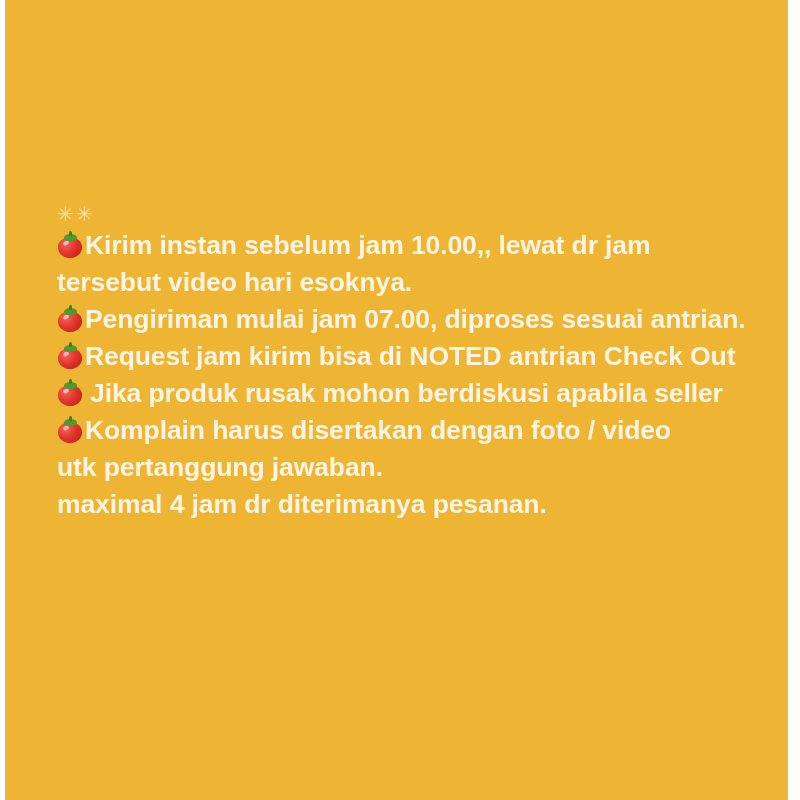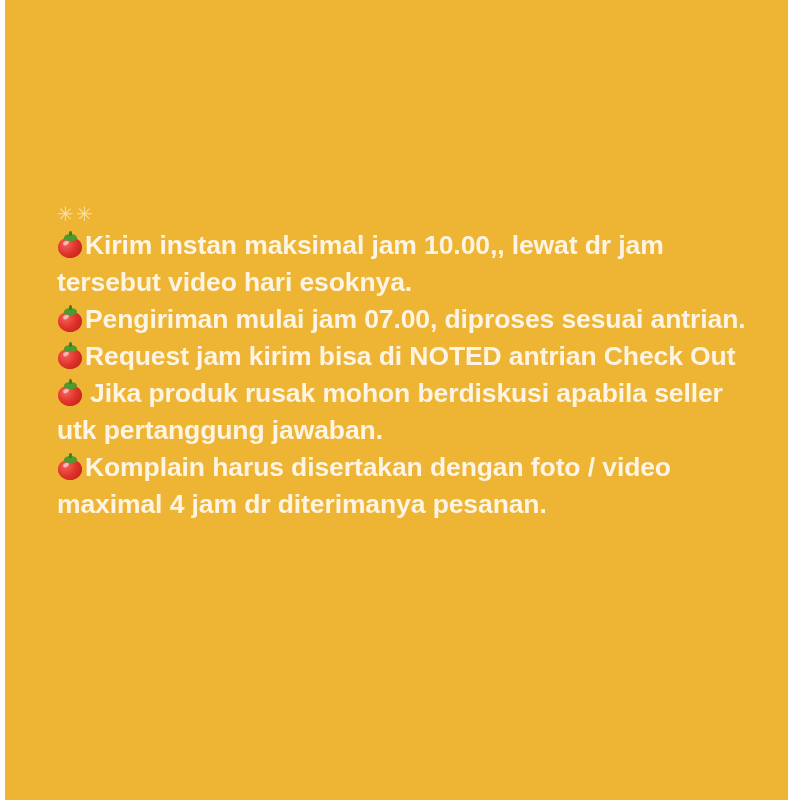--- a/index.html
+++ b/index.html
@@ -135,24 +135,24 @@
   <div id="amber-panel"></div>
 
   <div id="notice-block">
 
     <div class="headline">
       <span class="sparkle">✳</span>
         <span class="sparkle">✳</span>
     </div>
 
     <ul class="notice-list" id="notice-list">
-        <li class="notice-item"><span class="tomato"><span class="body"></span><span class="shine"></span><span class="leaf"></span></span><span class="item-text">Kirim instan maksimal jam 10.00,, lewat dr jam</span></li>
+        <li class="notice-item"><span class="tomato"><span class="body"></span><span class="shine"></span><span class="leaf"></span></span><span class="item-text">Kirim instan sebelum jam 10.00,, lewat dr jam</span></li>
         <li class="notice-item"><span class="item-text">tersebut video hari esoknya.</span></li>
         <li class="notice-item"><span class="tomato"><span class="body"></span><span class="shine"></span><span class="leaf"></span></span><span class="item-text">Pengiriman mulai jam 07.00, diproses sesuai antrian.</span></li>
         <li class="notice-item"><span class="tomato"><span class="body"></span><span class="shine"></span><span class="leaf"></span></span><span class="item-text">Request jam kirim bisa di NOTED antrian Check Out</span></li>
         <li class="notice-item"><span class="tomato"><span class="body"></span><span class="shine"></span><span class="leaf"></span></span><span class="pad-space"></span><span class="item-text">Jika produk rusak mohon berdiskusi apabila seller</span></li>
+        <li class="notice-item"><span class="tomato"><span class="body"></span><span class="shine"></span><span class="leaf"></span></span><span class="item-text">Komplain harus disertakan dengan foto / video</span></li>
         <li class="notice-item"><span class="item-text">utk pertanggung jawaban.</span></li>
-        <li class="notice-item"><span class="tomato"><span class="body"></span><span class="shine"></span><span class="leaf"></span></span><span class="item-text">Komplain harus disertakan dengan foto / video</span></li>
         <li class="notice-item"><span class="item-text">maximal 4 jam dr diterimanya pesanan.</span></li>
       </ul>
 
   </div>
 </div>
 
 </body></html>

